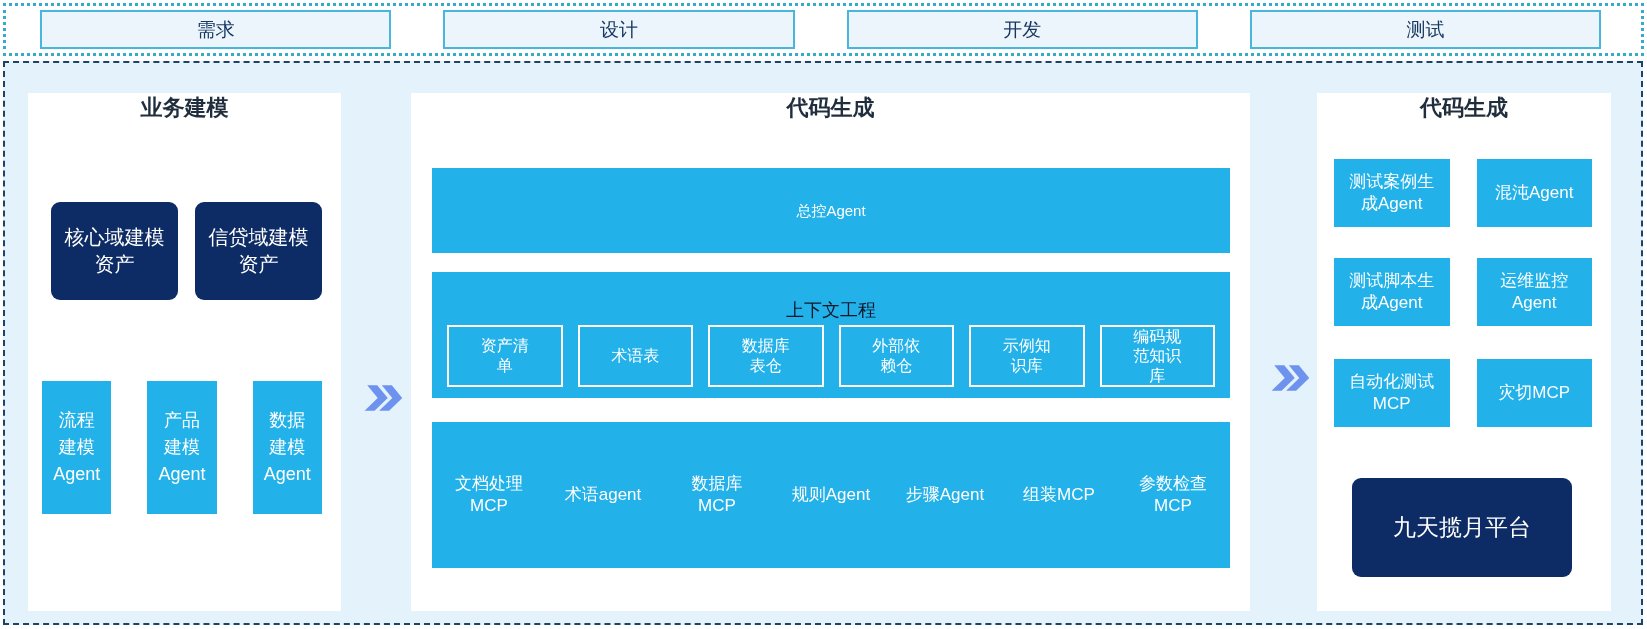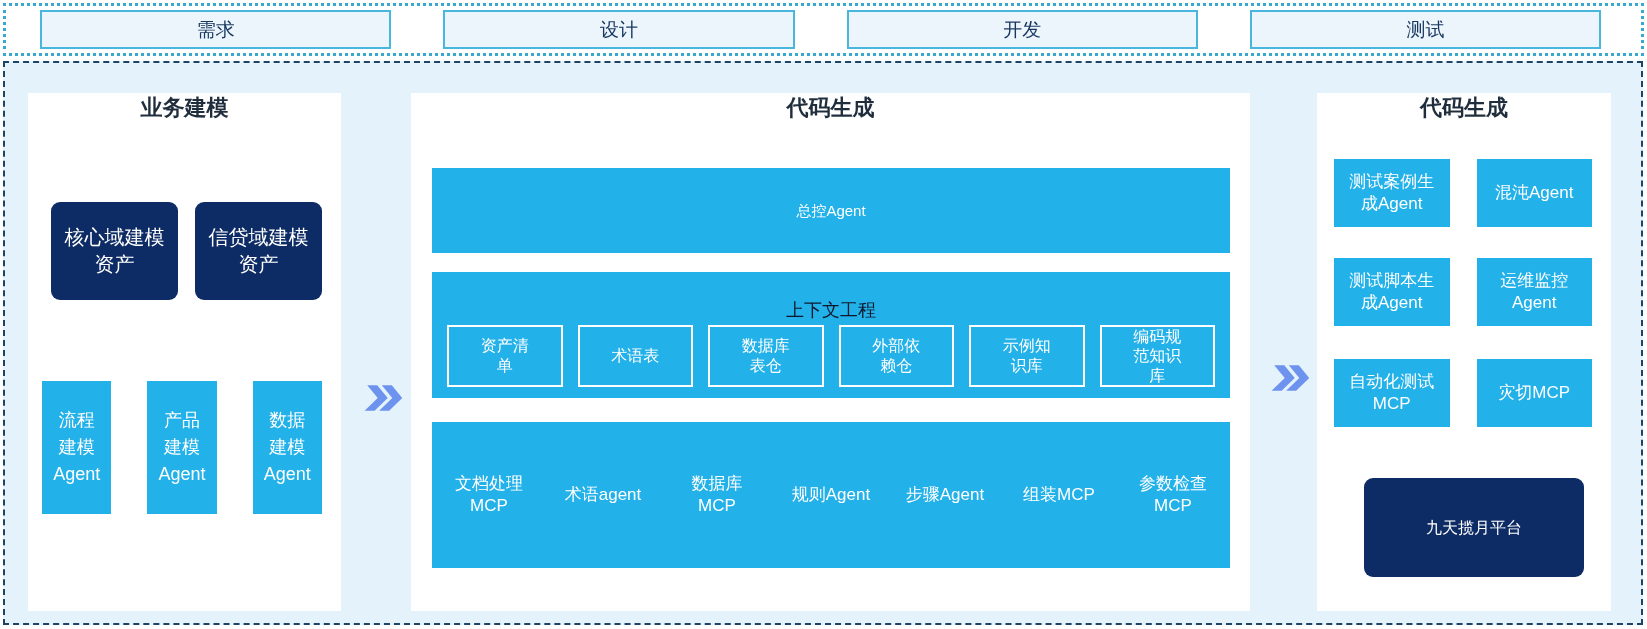--- a/index.html
+++ b/index.html
@@ -54,21 +54,21 @@
   .tools-row{position:absolute;top:329px;left:21px;right:20px;display:flex;}
   .tools-row .cyanbox{flex:1;height:146px;font-size:17px;}
 
   
   .panel-right{left:1312px;width:294px;}
   .r-row{position:absolute;left:17px;right:19px;display:flex;gap:27px;}
   .r-row .cyanbox{flex:1;height:68px;font-size:17px;}
   .r-row1{top:66px;}
   .r-row2{top:165px;}
   .r-row3{top:266px;}
-  .platform{position:absolute;top:385px;left:35px;width:220px;height:99px;font-size:16px;margin-left:12px;}
+  .platform{position:absolute;top:385px;left:35px;width:220px;height:99px;font-size:23px;}
 
   
   .chevron{position:absolute;width:40px;height:30px;}
   .chevron-left{left:357px;top:320px;}
   .chevron-right{left:1264px;top:300px;}
 </style>
 </head>
 <body>
 
 <div class="stage">

